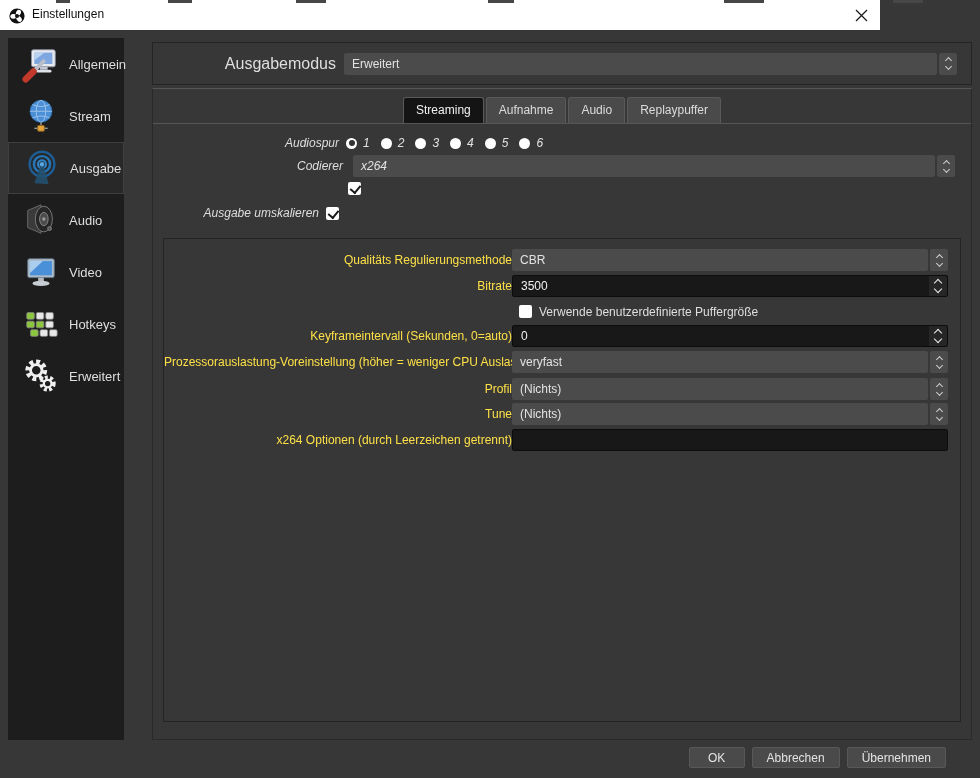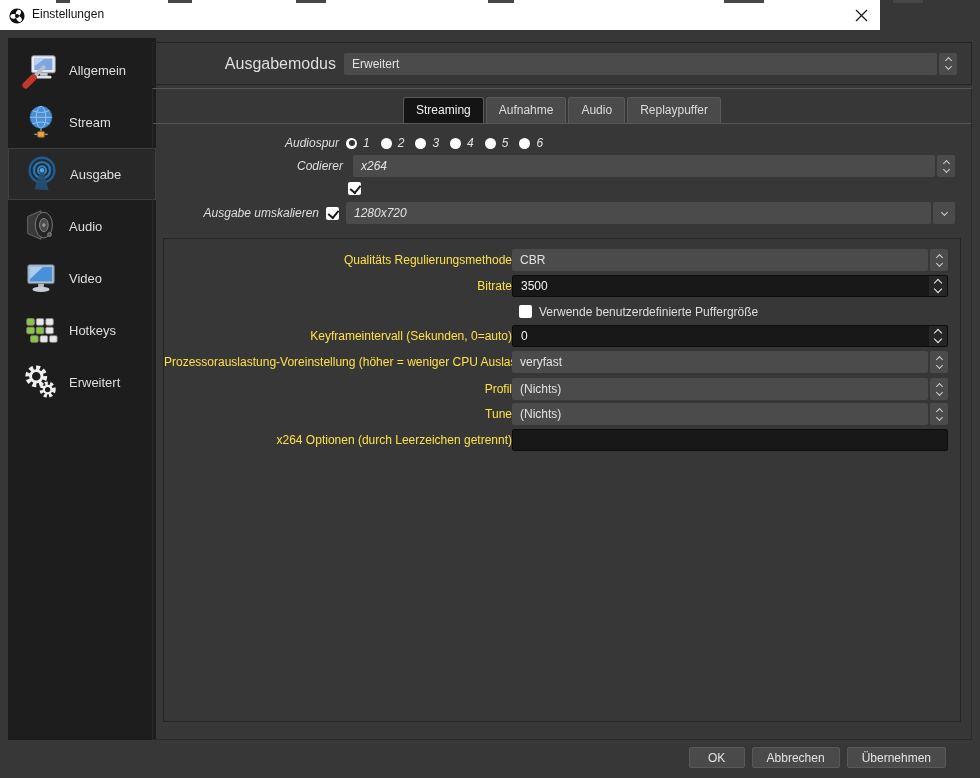--- a/index.html
+++ b/index.html
@@ -7,21 +7,21 @@
   .screen { position:relative; width:980px; height:778px; background:#373737; overflow:hidden; }
 
   
   .titlebar { position:absolute; top:0; left:0; width:880px; height:30px; background:#ffffff; }
   .frag { position:absolute; top:0; height:3px; background:#474747; }
   .tb-icon { position:absolute; left:9px; top:8px; width:16px; height:16px; }
   .tb-title { position:absolute; left:32px; top:7px; font-size:12px; color:#111; }
   .tb-close { position:absolute; right:8px; top:6px; width:22px; height:18px; display:flex; align-items:center; justify-content:center; cursor:default; }
 
   
-  .sidebar { position:absolute; left:8px; top:38px; width:148px; height:702px; background:#1d1d1d; padding-top:6px; }
+  .sidebar { position:absolute; left:8px; top:38px; width:116px; height:702px; background:#1d1d1d; }
   .side-item { height:52px; display:flex; align-items:center; padding-left:14px; color:#dfdfdf; font-size:13px; }
   .side-item.selected { background:#282828; border:1px solid #3f3f3f; }
   .side-icon { width:38px; height:38px; margin-right:9px; flex:0 0 38px; }
 
   
   .panel-top { position:absolute; left:152px; top:42px; width:820px; height:43px; border:1px solid #242424; display:flex; align-items:center; padding-right:14px; }
   .pt-label { width:183px; text-align:right; margin-right:8px; font-size:16px; color:#dfdfdf; }
 
   .panel-main { position:absolute; left:152px; top:88px; width:820px; height:652px; border:1px solid #2a2a2a; border-top-color:#565656; }
   .tabline { position:absolute; top:34px; left:0; right:0; height:1px; background:#565656; }
@@ -242,28 +242,20 @@
       </div>
     </div>
 
     <div class="row" style="top:92px;height:15px;padding-left:195px;">
       <span class="cb checked"></span>
     </div>
 
     <div class="row" style="top:113px;">
       <span class="lbl" style="width:166px;margin-right:7px;">Ausgabe umskalieren</span>
       <span class="cb checked"></span>
-      <div class="combo" style="margin-left:7px;">
-        <div class="combo-body">
-            <span>1280x720</span>
-          </div>
-        <div class="btn-drop">
-            <span class="chd"></span>
-          </div>
-      </div>
     </div>
 
     <div class="groupbox">
 
       <div class="grow" style="top:10px;">
         <span class="glbl">Qualitäts Regulierungsmethode</span>
         <div class="combo">
           <div class="combo-body">
               <span>CBR</span>
             </div>

